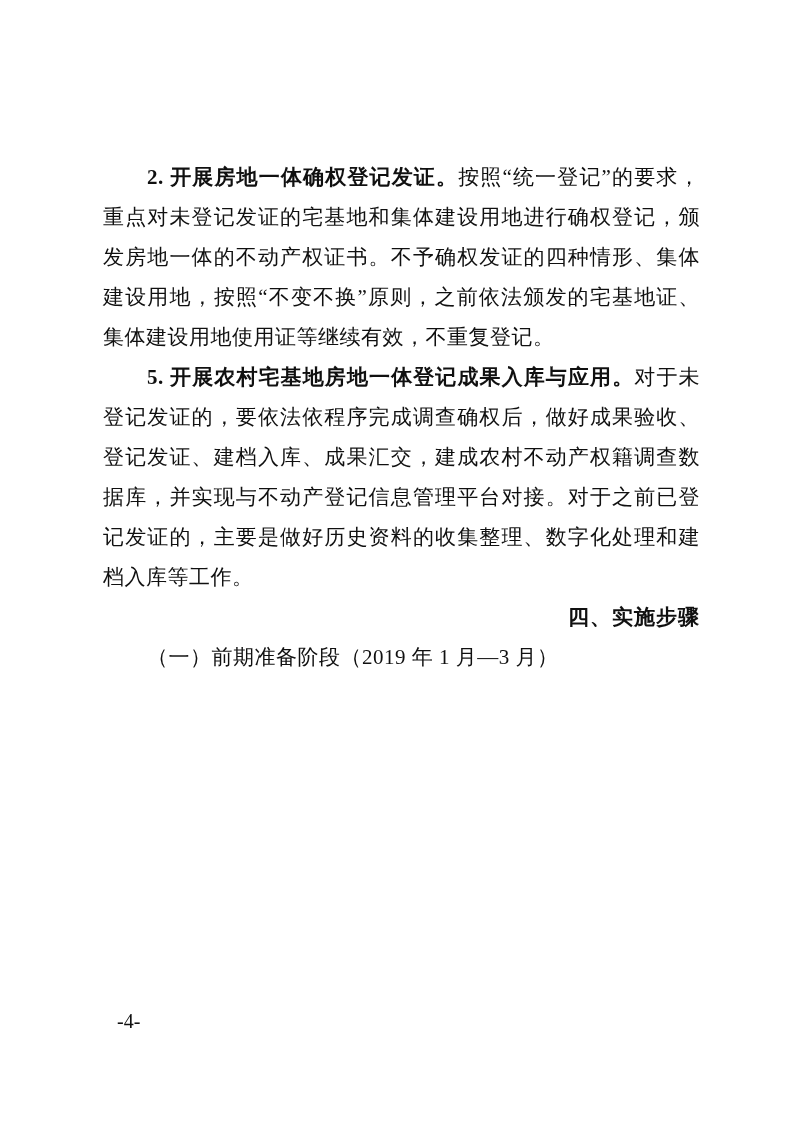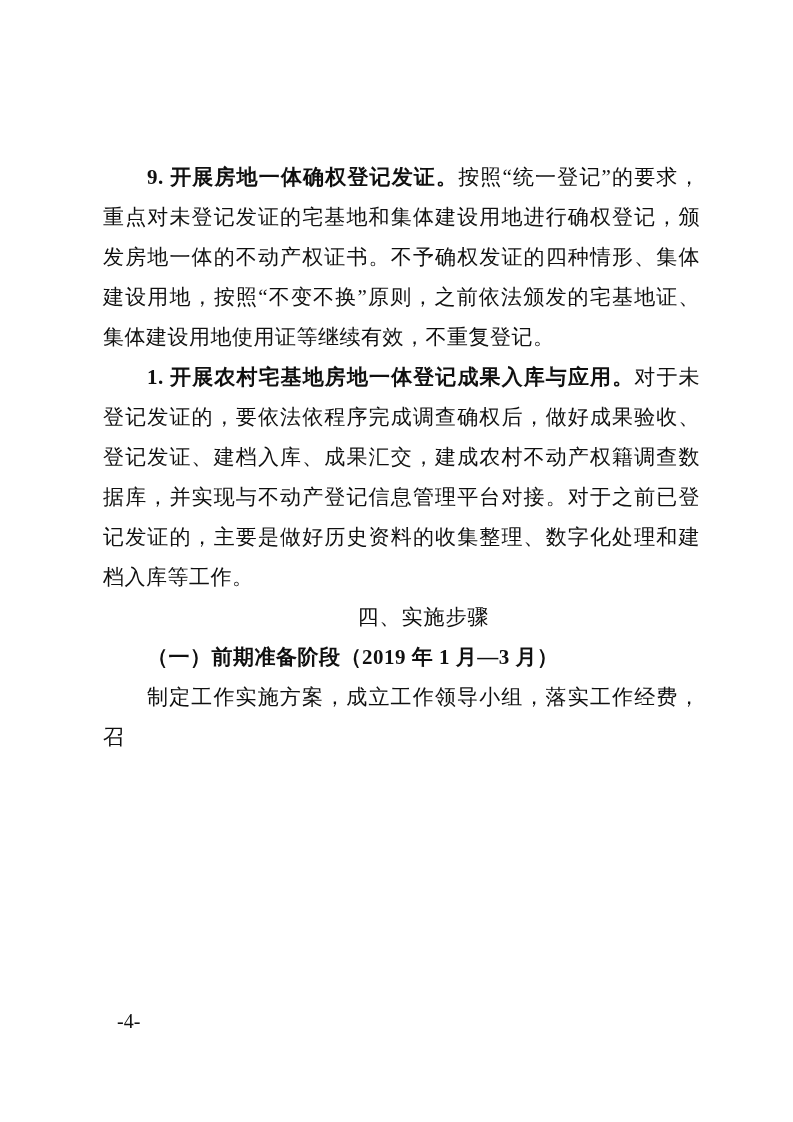--- a/index.html
+++ b/index.html
@@ -28,53 +28,52 @@
   }
   .content p {
     margin: 0;
     padding: 0;
     text-indent: 44px;
   }
   .para-lead {
     font-weight: 700;
   }
   .heading-section {
-    font-weight: 400;
+    font-weight: 700;
     font-family: "Liberation Sans", "DejaVu Sans", sans-serif;
-    text-align: center;
+    text-align: right;
     letter-spacing: 1px;
   }
   .heading-sub {
-    font-weight: 700;
+    font-weight: 400;
     text-align: left;
     letter-spacing: 0.5px;
   }
   .page-number {
     position: absolute;
     left: 117px;
     top: 1008px;
     font-size: 20px;
     line-height: 26px;
     font-family: "Liberation Serif", "DejaVu Serif", serif;
     color: #101010;
   }
 </style>
 </head>
 <body>
 
 <div class="page">
   <div class="content">
 
-    <p class="para"><span class="para-lead">9. 开展房地一体确权登记发证。</span><span>按照“统一登记”的要求，重点对未登记发证的宅基地和集体建设用地进行确权登记，颁发房地一体的不动产权证书。不予确权发证的四种情形、集体建设用地，按照“不变不换”原则，之前依法颁发的宅基地证、集体建设用地使用证等继续有效，不重复登记。</span></p>
+    <p class="para"><span class="para-lead">2. 开展房地一体确权登记发证。</span><span>按照“统一登记”的要求，重点对未登记发证的宅基地和集体建设用地进行确权登记，颁发房地一体的不动产权证书。不予确权发证的四种情形、集体建设用地，按照“不变不换”原则，之前依法颁发的宅基地证、集体建设用地使用证等继续有效，不重复登记。</span></p>
 
 
-    <p class="para"><span class="para-lead">1. 开展农村宅基地房地一体登记成果入库与应用。</span><span>对于未登记发证的，要依法依程序完成调查确权后，做好成果验收、登记发证、建档入库、成果汇交，建成农村不动产权籍调查数据库，并实现与不动产登记信息管理平台对接。对于之前已登记发证的，主要是做好历史资料的收集整理、数字化处理和建档入库等工作。</span></p>
+    <p class="para"><span class="para-lead">5. 开展农村宅基地房地一体登记成果入库与应用。</span><span>对于未登记发证的，要依法依程序完成调查确权后，做好成果验收、登记发证、建档入库、成果汇交，建成农村不动产权籍调查数据库，并实现与不动产登记信息管理平台对接。对于之前已登记发证的，主要是做好历史资料的收集整理、数字化处理和建档入库等工作。</span></p>
 
     <p class="heading-section">四、实施步骤</p>
 
     <p class="heading-sub">（一）前期准备阶段（2019 年 1 月—3 月）</p>
 
-    <p class="para">制定工作实施方案，成立工作领导小组，落实工作经费，召</p>
 
   </div>
 
   <div class="page-number">-4-</div>
 </div>
 
 </body></html>

